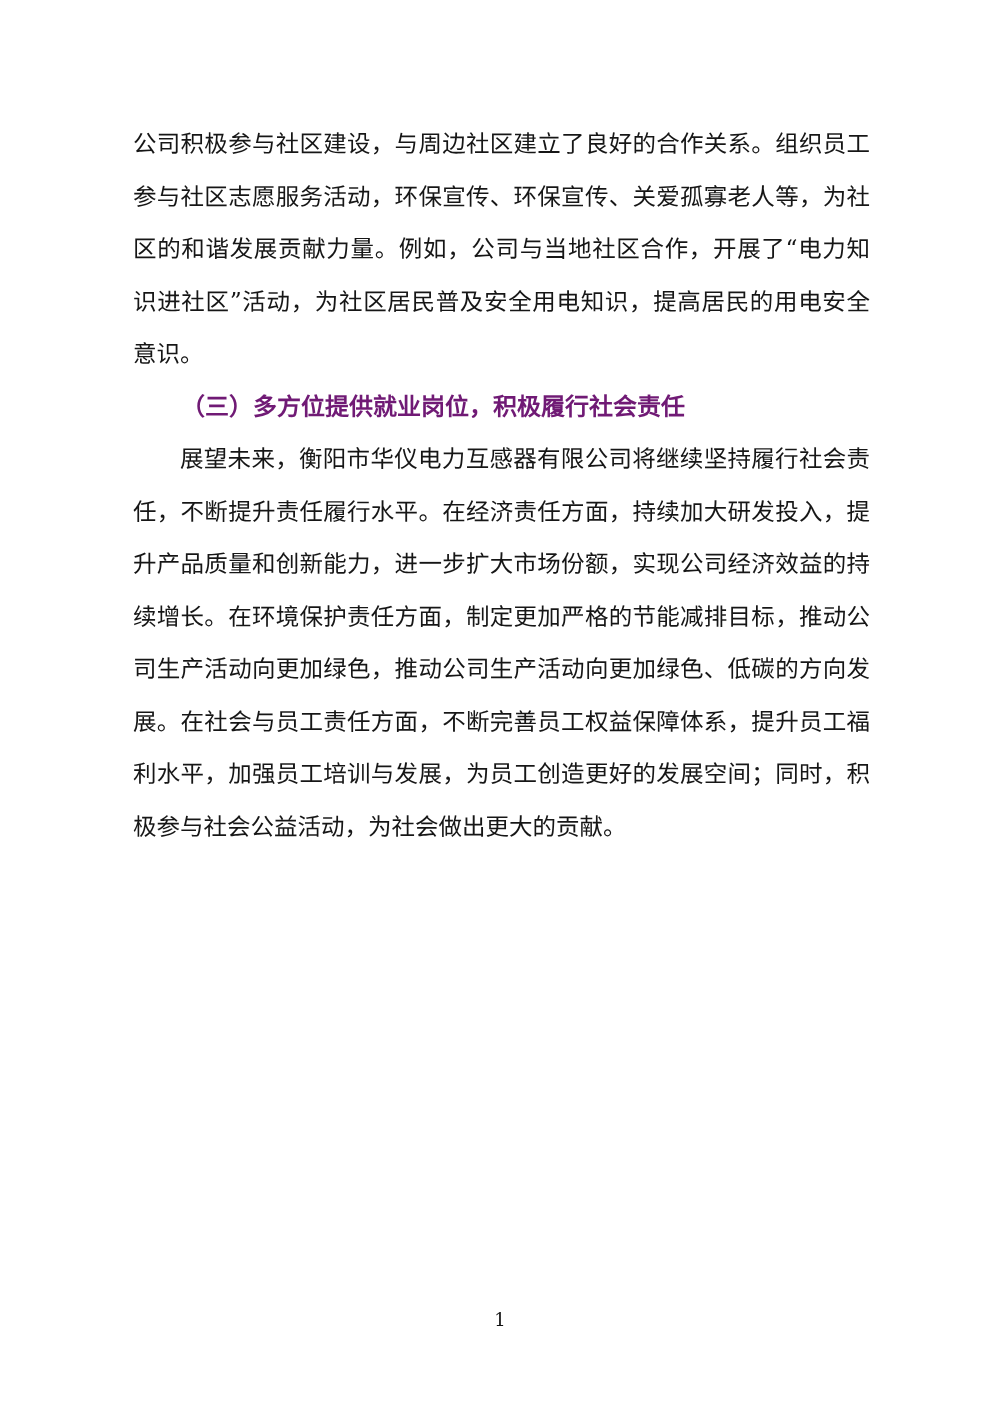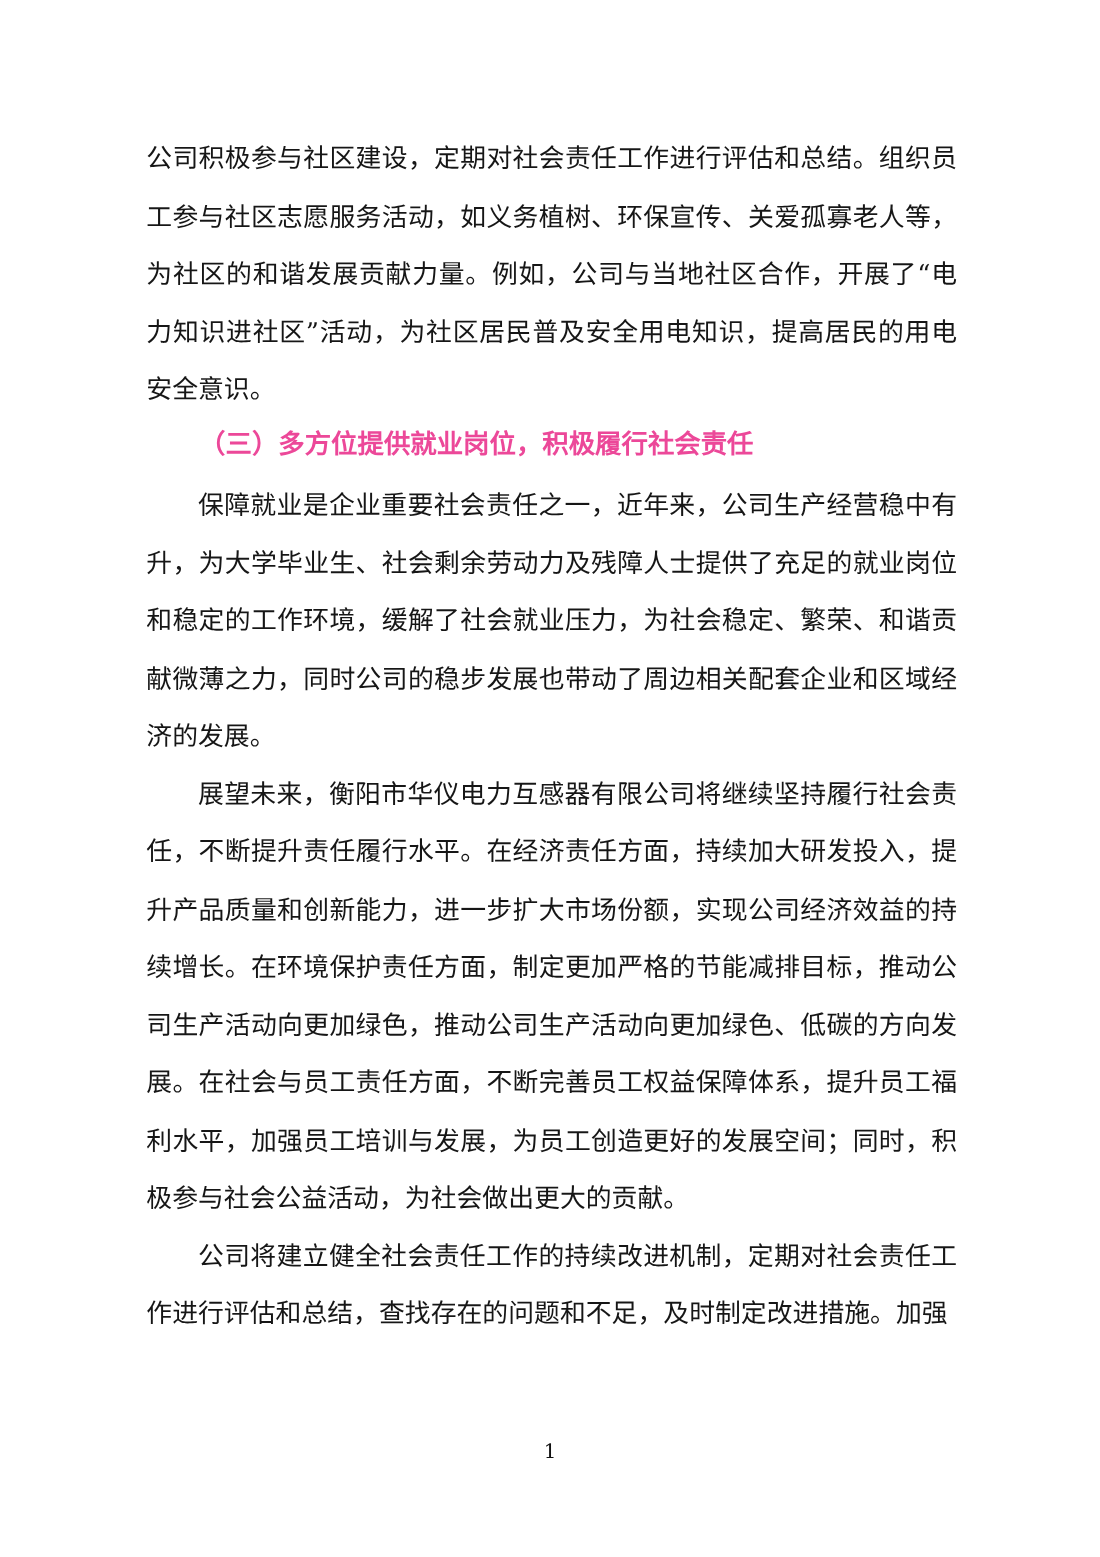--- a/index.html
+++ b/index.html
@@ -27,53 +27,51 @@
     line-height: 52.5px;
     text-align: justify;
     text-justify: inter-ideograph;
     margin: 0;
     word-break: break-all;
   }
   .para.indent {
     text-indent: 2em;
   }
   .heading {
-    font-family: Liberation Mono, monospace;
+    font-family: Liberation Serif, serif;
     font-size: 24px;
     font-weight: 700;
     line-height: 52.5px;
     margin: 0;
     text-indent: 2em;
-    color: #ec4899;
+    color: #701a75;
   }
   .page-number {
     position: absolute;
     top: 1306px;
     left: 0;
     right: 0;
     text-align: center;
     font-family: "DejaVu Serif", "Liberation Serif", serif;
     font-size: 18px;
     line-height: 28px;
     color: #111111;
   }
 </style>
 </head>
 <body>
 
 <div class="page">
   <div class="content">
 
-    <p class="para">公司积极参与社区建设，定期对社会责任工作进行评估和总结。组织员工参与社区志愿服务活动，如义务植树、环保宣传、关爱孤寡老人等，为社区的和谐发展贡献力量。例如，公司与当地社区合作，开展了“电力知识进社区”活动，为社区居民普及安全用电知识，提高居民的用电安全意识。</p>
+    <p class="para">公司积极参与社区建设，与周边社区建立了良好的合作关系。组织员工参与社区志愿服务活动，环保宣传、环保宣传、关爱孤寡老人等，为社区的和谐发展贡献力量。例如，公司与当地社区合作，开展了“电力知识进社区”活动，为社区居民普及安全用电知识，提高居民的用电安全意识。</p>
 
     <h2 class="heading">（三）多方位提供就业岗位，积极履行社会责任</h2>
 
-    <p class="para indent">保障就业是企业重要社会责任之一，近年来，公司生产经营稳中有升，为大学毕业生、社会剩余劳动力及残障人士提供了充足的就业岗位和稳定的工作环境，缓解了社会就业压力，为社会稳定、繁荣、和谐贡献微薄之力，同时公司的稳步发展也带动了周边相关配套企业和区域经济的发展。</p>
 
 
     <p class="para indent">展望未来，衡阳市华仪电力互感器有限公司将继续坚持履行社会责任，不断提升责任履行水平。在经济责任方面，持续加大研发投入，提升产品质量和创新能力，进一步扩大市场份额，实现公司经济效益的持续增长。在环境保护责任方面，制定更加严格的节能减排目标，推动公司生产活动向更加绿色，推动公司生产活动向更加绿色、低碳的方向发展。在社会与员工责任方面，不断完善员工权益保障体系，提升员工福利水平，加强员工培训与发展，为员工创造更好的发展空间；同时，积极参与社会公益活动，为社会做出更大的贡献。</p>
 
-    <p class="para indent">公司将建立健全社会责任工作的持续改进机制，定期对社会责任工作进行评估和总结，查找存在的问题和不足，及时制定改进措施。加强</p>
 
   </div>
 
   <div class="page-number">1</div>
 </div>
 
 </body></html>

